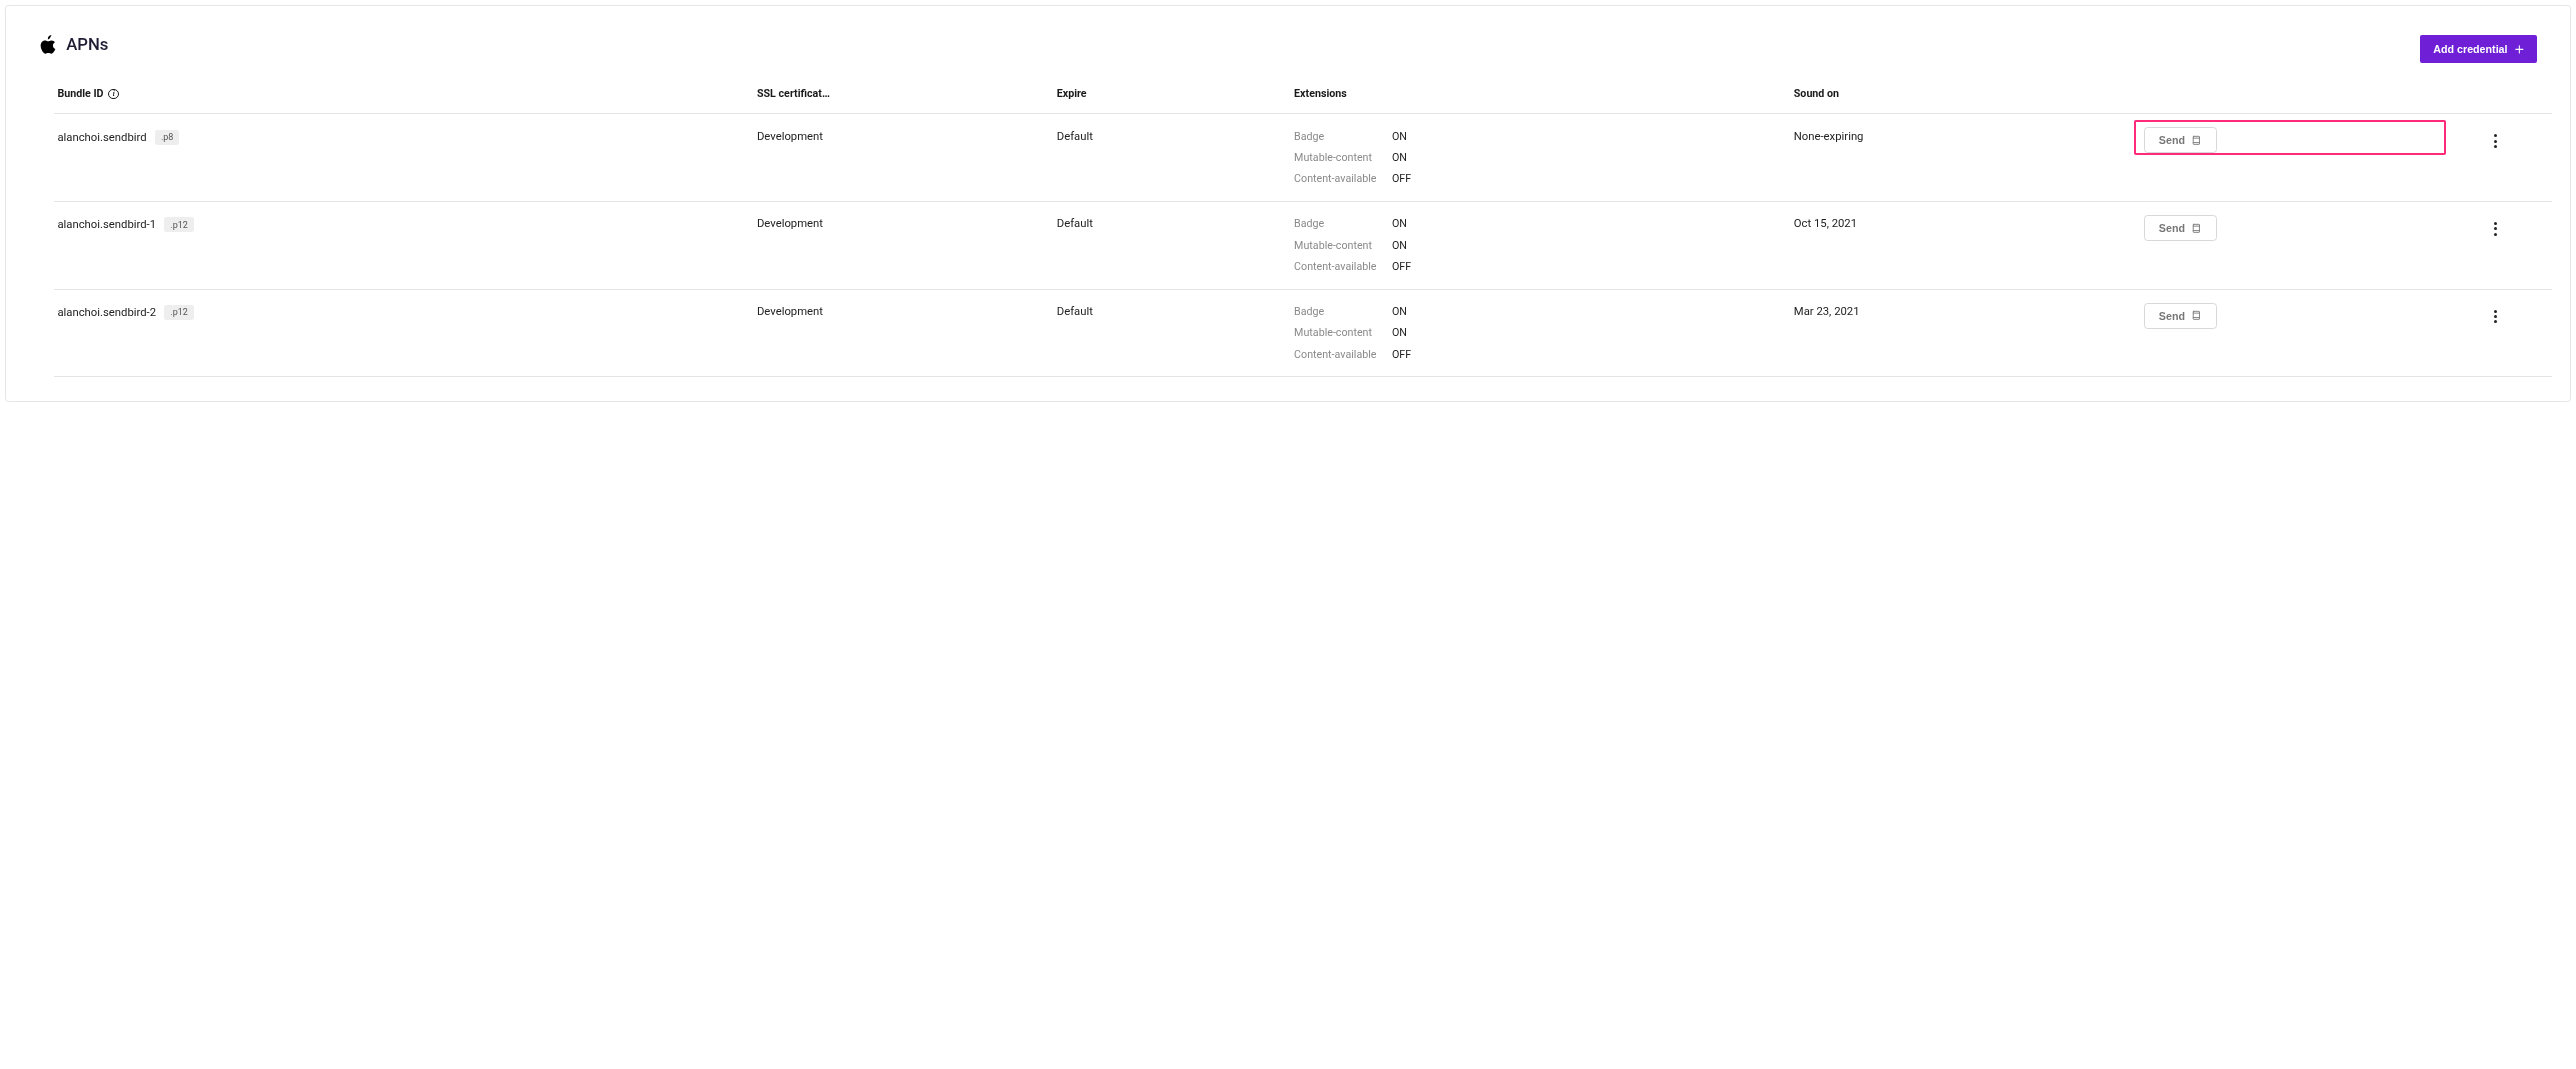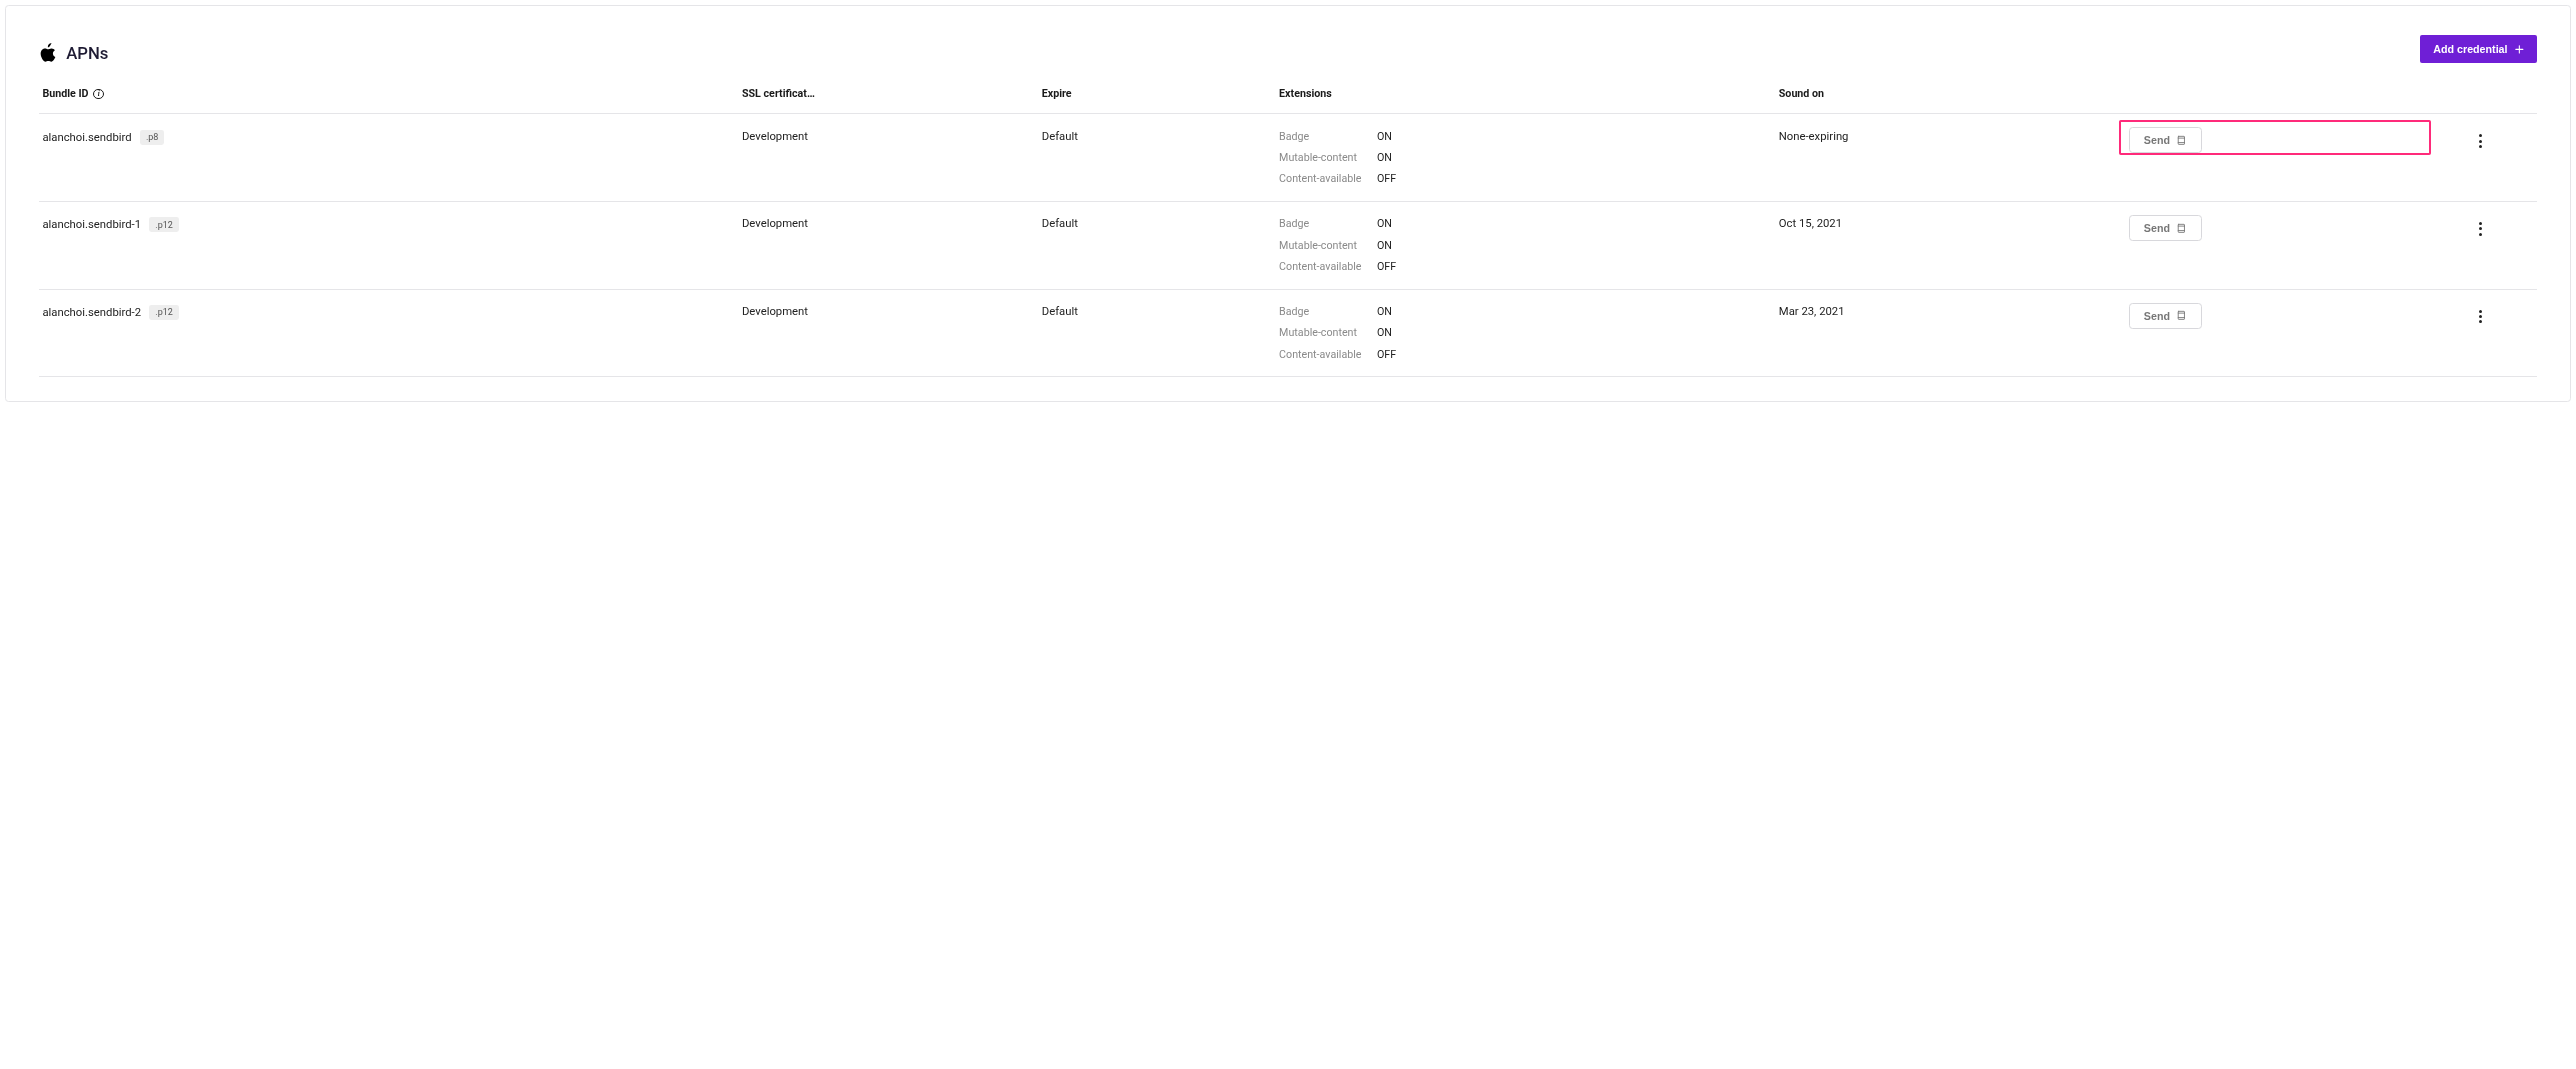--- a/index.html
+++ b/index.html
@@ -13,21 +13,21 @@
   .panel {
     border: 0.6px solid #e5e5e8;
     border-radius: 3.6px;
     background: #fff;
     width: 100%;
     min-height: 382px;
     padding: 29px 33px 24px 33px;
   }
   .header-row {
     display: flex;
-    align-items: flex-end;
+    align-items: flex-start;
     justify-content: space-between;
     margin-bottom: 24px;
   }
   .title-group {
     display: flex;
     align-items: center;
     gap: 9.5px;
   }
   .apple-icon { width: 18px; height: 20px; fill: #000; }
   .title {
@@ -47,20 +47,21 @@
     font-size: 10.7px;
     font-weight: 600;
     cursor: pointer;
   }
   .add-btn svg { width: 10.7px; height: 10.7px; stroke: #fff; }
 
   table.cred {
     width: 100%;
     border-collapse: collapse;
     table-layout: fixed;
+    margin-left: 15px;
   }
   .col-bundle { width: 28%; }
   .col-ssl    { width: 12%; }
   .col-sound  { width: 9.5%; }
   .col-ext    { width: 20%; }
   .col-expire { width: 14%; }
   .col-send   { width: 12%; }
   .col-menu   { width: 4.5%; }
 
   th {

